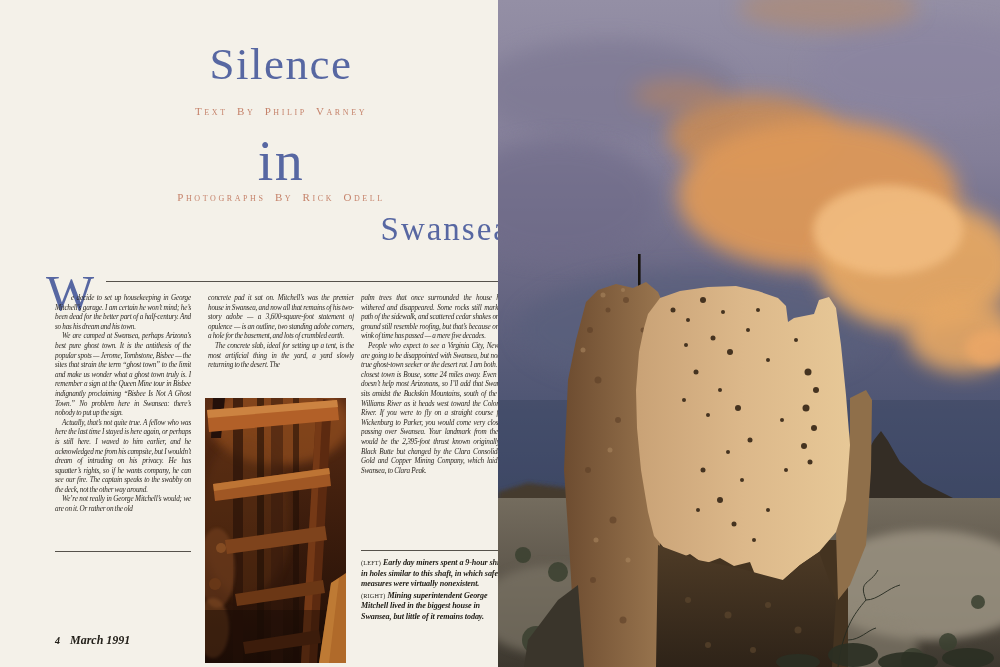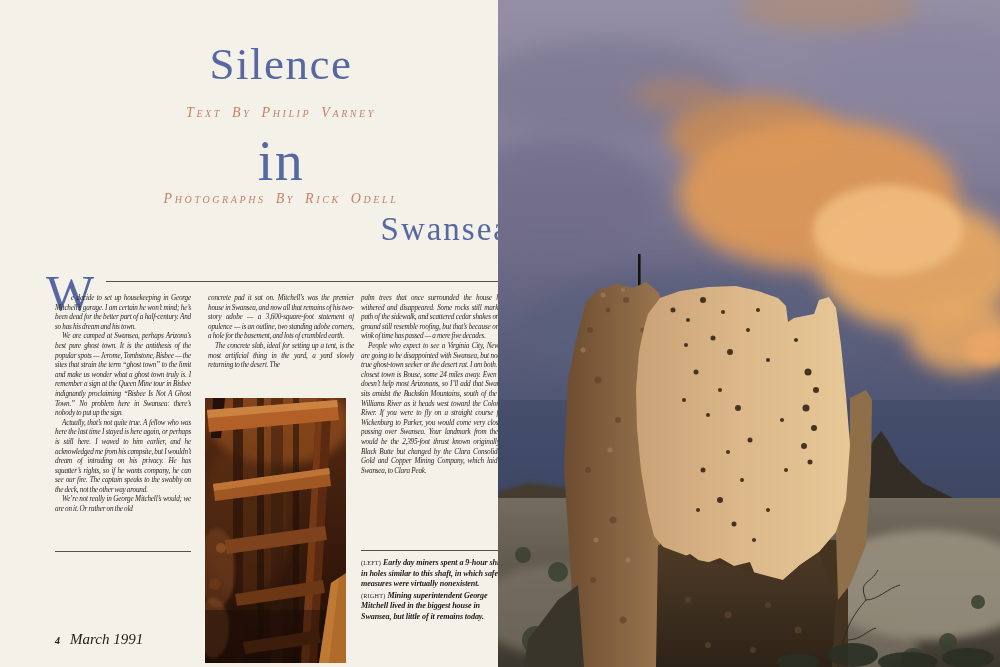--- a/index.html
+++ b/index.html
@@ -8,21 +8,21 @@
     background:#f4f1e9; font-family:"Liberation Serif", serif;
   }
   .left-page { position:absolute; left:0; top:0; width:498px; height:518px; background:#f4f1e9;margin-left:12px; }
 
   
   .headline-item { position:absolute; left:40px; width:458px; text-align:center; }
   .big-title { color:#5767a2; font-family:"Liberation Serif", serif; letter-spacing:1.5px; line-height:1; }
   .t1 { top:42px;  font-size:45px; }
   .t2 { top:133px; font-size:56px; }
   .t3 { top:213px; font-size:33px; letter-spacing:2px;text-align:right; }
-  .byline { color:#c5826a; font-variant:small-caps; letter-spacing:2.6px; word-spacing:4px; font-size:14px; line-height:1;font-style:italic; }
+  .byline { color:#c5826a; font-variant:small-caps; letter-spacing:2.6px; word-spacing:4px; font-size:11px; line-height:1; }
   .b1 { top:106px; }
   .b2 { top:192px; }
 
   .rule { position:absolute; height:1px; background:#56524b; }
   .rule-top  { left:94px;  top:281px; width:403px; }
   .rule-col1 { left:43px;  top:551px; width:136px; }
   .rule-cap  { left:349px; top:550px; width:148px; }
 
   .dropcap {
     position:absolute; left:34px; top:268px; font-size:51px; line-height:1;
@@ -44,21 +44,21 @@
   .ladder { left:193px; top:398px; width:141px; height:265px; }
   .ruin   { left:498px; top:0;     width:502px; height:667px; }
   .photo svg { display:block; }
 
   .captions { position:absolute; left:349px; top:558px; width:148px; color:#23201a; }
   .captions p { margin:0 0 1px 0; font-size:8.1px; line-height:10.6px; font-style:italic; font-weight:bold; letter-spacing:-0.1px; }
   .cap-tag { font-style:normal; font-weight:normal; font-size:6.2px; letter-spacing:0.2px; }
 
   .footer { position:absolute; left:43px; top:630px; font-style:italic; color:#23201a; }
   .footer .pn { font-weight:bold; font-size:10px; margin-right:10px; }
-  .footer .iss { font-size:15px; }
+  .footer .iss { font-size:12px;font-weight:bold; }
 </style>
 </head>
 <body>
 
 <div class="spread">
 
   <div class="left-page">
 
     <div class="headline-item big-title t1">Silence</div>
     <div class="headline-item byline b1">Text By Philip Varney</div>

